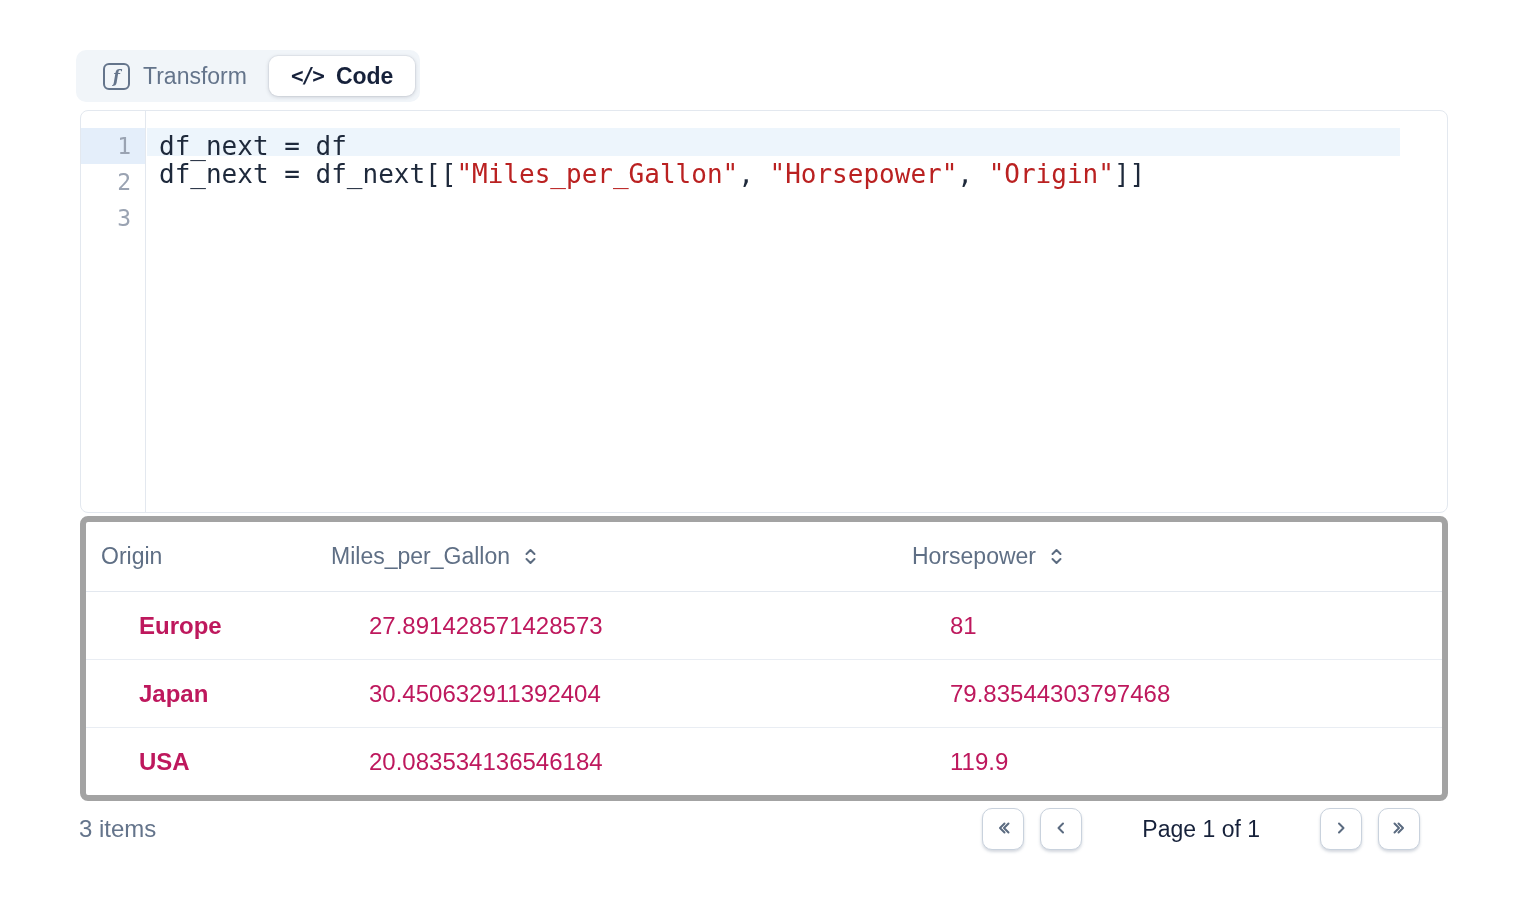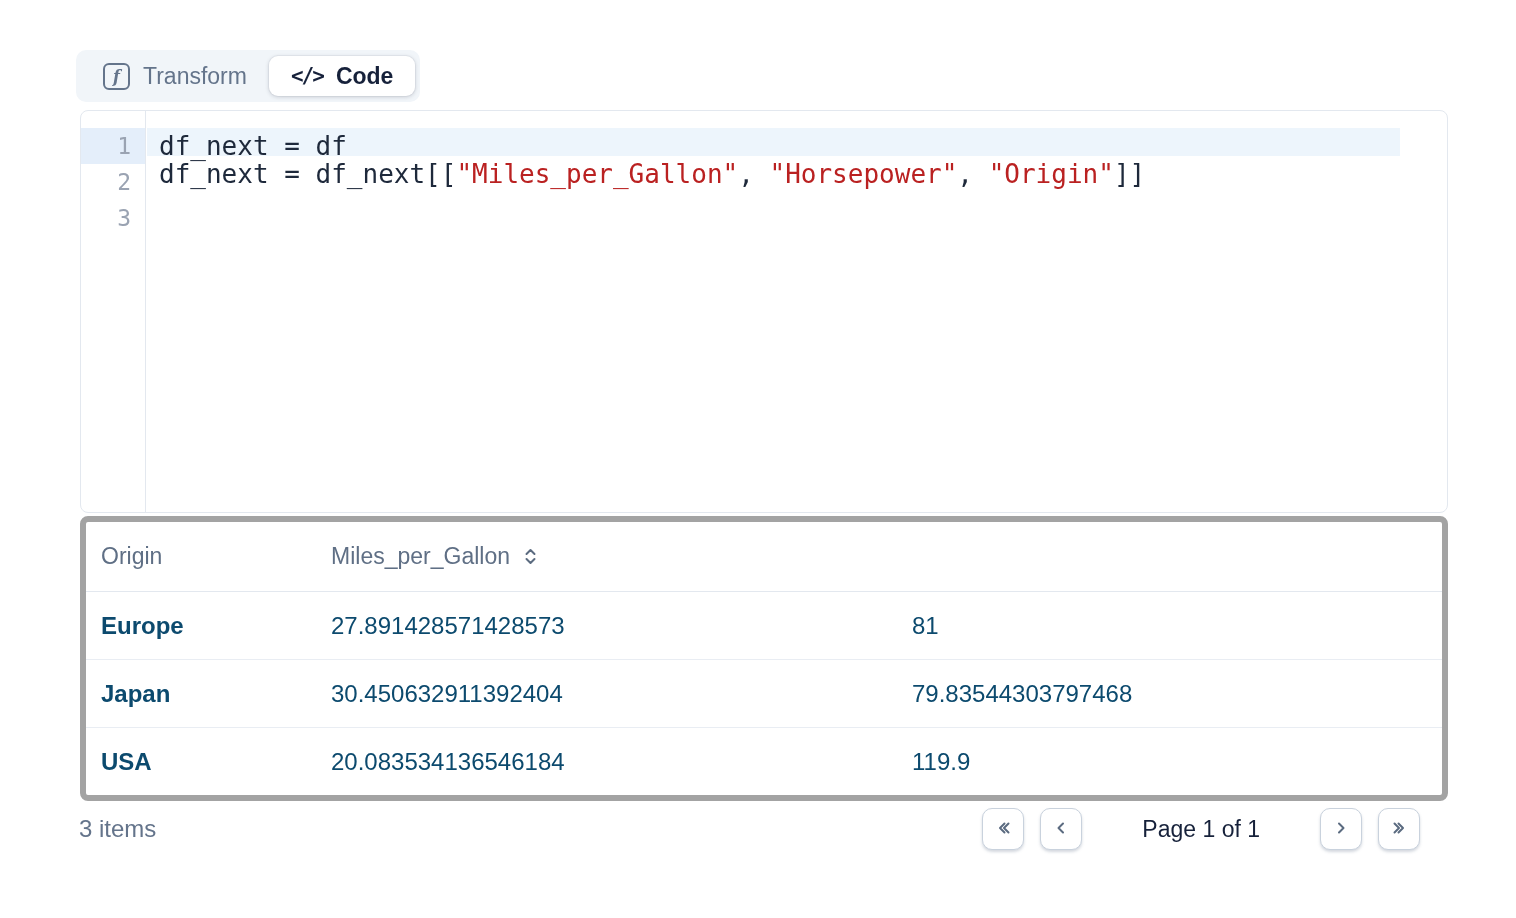--- a/index.html
+++ b/index.html
@@ -34,21 +34,21 @@
   .tok-string{color:#ba2121;}
 
   
   .data-table{position:absolute;left:80px;top:516px;width:1368px;box-sizing:border-box;
               border:6px solid #a3a3a3;border-radius:8px;background:#fff;overflow:hidden;}
   .t-row{display:grid;grid-template-columns:230px 581px auto;align-items:center;padding-left:15px;}
   .t-head{height:69px;border-bottom:1px solid #e3e8ef;}
   .t-body-row{height:67px;}
   .t-body-row + .t-body-row{border-top:1px solid #e9edf3;}
   .th{display:inline-flex;align-items:center;gap:13px;font-size:23px;color:#5f6f85;}
-  .td{font-size:24px;color:#0c4a6e;}
+  .td{font-size:24px;color:#be185d;margin-left:38px;}
   .td.origin{font-weight:700;}
   .sort-icon svg{display:block;}
 
   
   .t-footer{position:absolute;left:64px;top:788px;width:1368px;height:82px;box-sizing:border-box;
             display:flex;align-items:center;justify-content:space-between;padding:0 12px 0 15px;}
   .items-count{font-size:24px;color:#64748b;}
   .pager{display:flex;align-items:center;gap:16px;justify-content:flex-end;}
   .page-btn{width:42px;height:42px;border-radius:10px;border:1px solid #c9d2dd;background:#ffffff;
             display:flex;align-items:center;justify-content:center;cursor:pointer;padding:0;
@@ -84,20 +84,29 @@
     </div>
   </div>
 
   <div class="data-table">
     <div class="t-row t-head">
       <div class="th">
         <span>Origin</span>
       </div>
       <div class="th">
         <span>Miles_per_Gallon</span>
+        <span class="sort-icon">
+          <svg width="15" height="17" viewBox="0 0 15 17">
+              <path class="chev" stroke="#7c8aa0" stroke-width="1.8" d="M3.5 6 L7.5 2 L11.5 6"></path>
+              <path class="chev" stroke="#7c8aa0" stroke-width="1.8" d="M3.5 11 L7.5 15 L11.5 11"></path>
+            </svg>
+        </span>
+      </div>
+      <div class="th">
+        <span>Horsepower</span>
         <span class="sort-icon">
           <svg width="15" height="17" viewBox="0 0 15 17">
               <path class="chev" stroke="#7c8aa0" stroke-width="1.8" d="M3.5 6 L7.5 2 L11.5 6"></path>
               <path class="chev" stroke="#7c8aa0" stroke-width="1.8" d="M3.5 11 L7.5 15 L11.5 11"></path>
             </svg>
         </span>
       </div>
     </div>
 
     <div class="t-row t-body-row">

